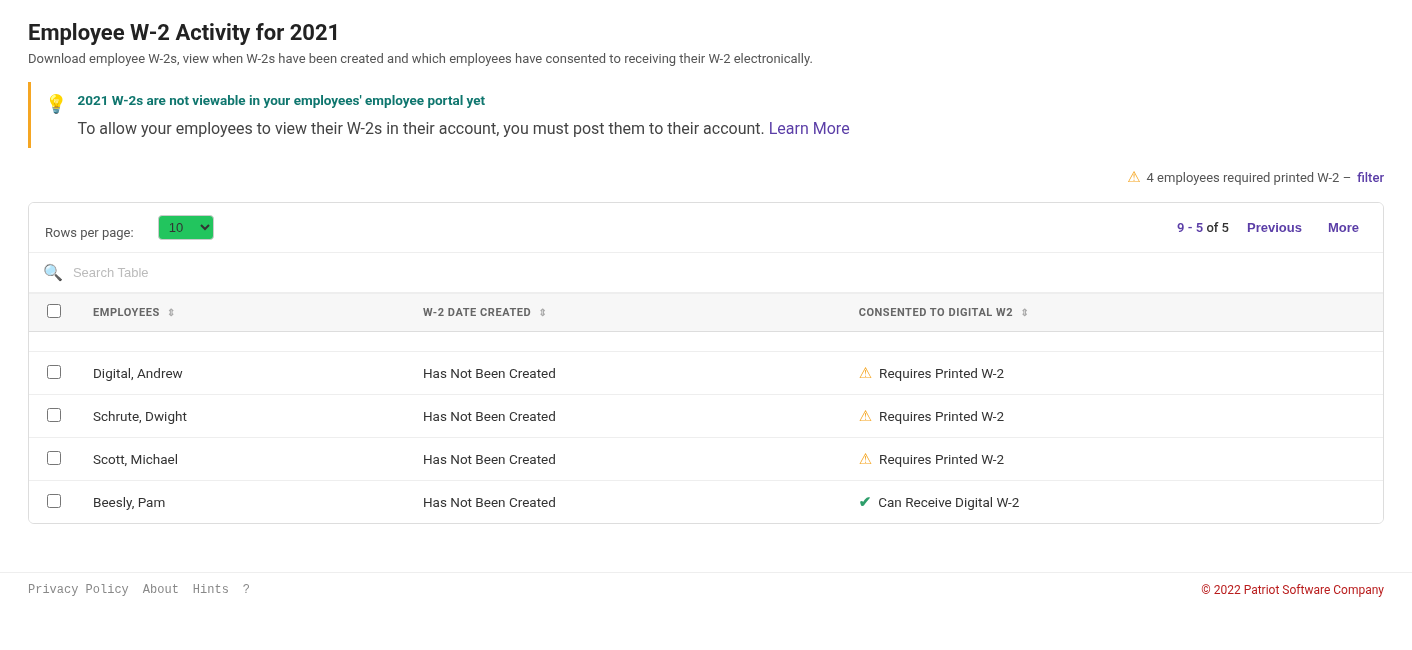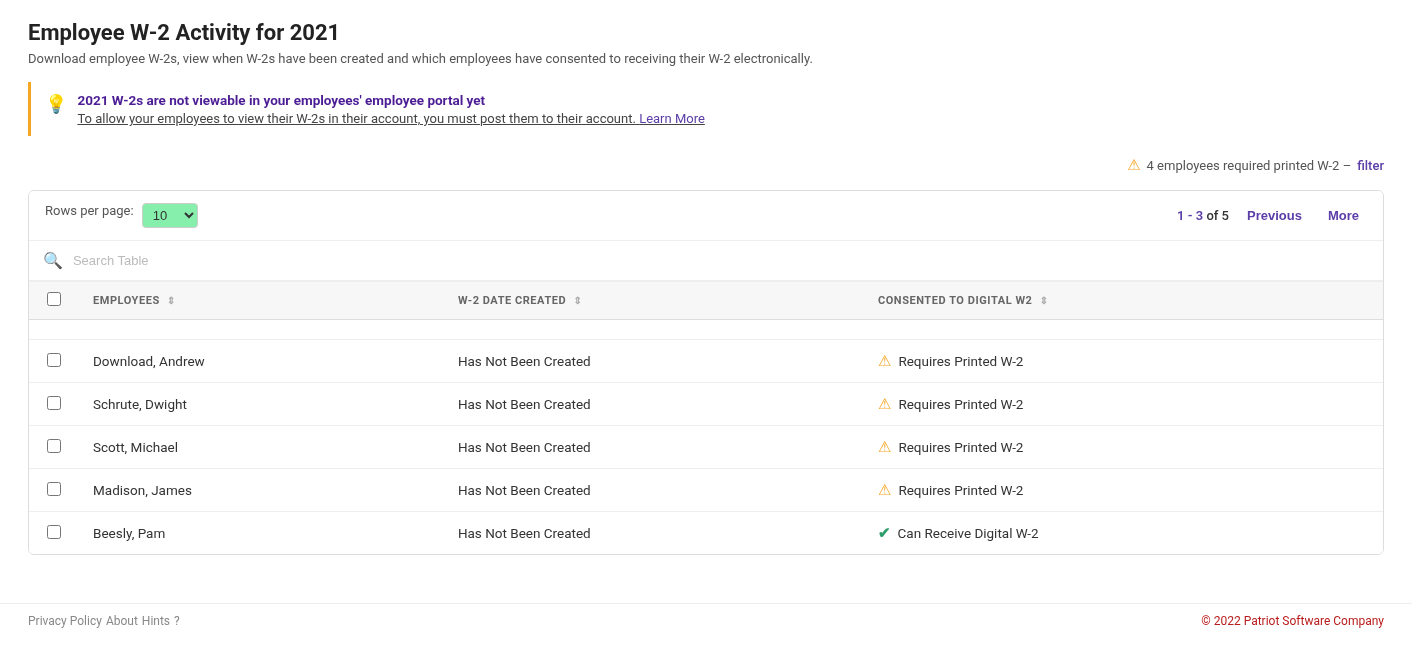--- a/index.html
+++ b/index.html
@@ -35,27 +35,26 @@
     }
     .notice-icon {
       color: #f5a623;
       font-size: 18px;
       margin-top: 1px;
       flex-shrink: 0;
     }
     .notice-title {
       font-weight: 700;
       font-size: 13.5px;
-      color: #4c1d95;
-      margin-bottom: 3px;
+      color: #0f766e;
+      margin-bottom: 11px;
     }
     .notice-body {
-      font-size: 13px;
+      font-size: 16px;
       color: #444;
-      text-decoration: underline;
     }
     .notice-link {
       color: #5b3ea7;
       text-decoration: none;
     }
 
     .filter-bar {
       display: flex;
       justify-content: flex-end;
       align-items: center;
@@ -83,31 +82,31 @@
     .table-controls {
       display: flex;
       justify-content: space-between;
       align-items: center;
       padding: 12px 16px;
       border-bottom: 1px solid #eee;
       background: #fff;
     }
     .rows-per-page {
       display: flex;
-      align-items: flex-start;
-      gap: 8px;
+      align-items: flex-end;
+      gap: 24px;
       font-size: 13px;
       color: #555;
     }
     .rows-per-page select {
       border: 1px solid #ccc;
       border-radius: 4px;
       padding: 3px 6px;
       font-size: 13px;
-      background: #86efac;
+      background: #22c55e;
       color: #333;
       cursor: pointer;
     }
     .pagination {
       display: flex;
       align-items: center;
       gap: 10px;
       font-size: 13px;
     }
     .pagination .page-info {
@@ -230,21 +229,22 @@
       justify-content: space-between;
       align-items: center;
       padding: 10px 28px;
       font-size: 12px;
       color: #888;
       border-top: 1px solid #eee;
       margin-top: 8px;
     }
     .footer-links {
       display: flex;
-      gap: 4px;
+      gap: 14px;
+      font-family: Liberation Mono, monospace;
     }
     .footer-links a {
       color: #888;
       text-decoration: none;
     }
     .footer-right { color: #b91c1c; }
 
     .header-checkbox input[type="checkbox"] {
       width: 14px;
       height: 14px;
@@ -286,21 +286,21 @@
         <span>Rows per page:</span>
         <select>
           <option>10</option>
           <option>25</option>
           <option>50</option>
           <option>100</option>
         </select>
       </div>
       <div class="pagination">
         <span class="page-info">
-          <span class="highlight">1 - 3</span>
+          <span class="highlight">9 - 5</span>
           <span> of 5</span>
         </span>
         <button class="prev-btn">Previous</button>
         <button class="next-btn">More</button>
       </div>
     </div>
 
     <div class="search-row">
       <span class="search-icon-wrap">🔍</span>
       <input class="search-input" type="text" placeholder="Search Table" style="">
@@ -329,21 +329,21 @@
       <tbody id="table-body">
 
       <tr class="empty-row">
             <td></td>
             <td></td>
             <td></td>
             <td></td>
           </tr>
           <tr>
             <td class="checkbox-cell"><input type="checkbox" style=""></td>
-            <td>Download, Andrew</td>
+            <td>Digital, Andrew</td>
             <td>Has Not Been Created</td>
             <td>
               <div class="status-requires">
                 <span class="warn-tri">⚠</span>
                 <span>Requires Printed W-2</span>
               </div>
             </td>
           </tr>
           <tr>
             <td class="checkbox-cell"><input type="checkbox" style=""></td>
@@ -362,31 +362,20 @@
             <td>Has Not Been Created</td>
             <td>
               <div class="status-requires">
                 <span class="warn-tri">⚠</span>
                 <span>Requires Printed W-2</span>
               </div>
             </td>
           </tr>
           <tr>
             <td class="checkbox-cell"><input type="checkbox" style=""></td>
-            <td>Madison, James</td>
-            <td>Has Not Been Created</td>
-            <td>
-              <div class="status-requires">
-                <span class="warn-tri">⚠</span>
-                <span>Requires Printed W-2</span>
-              </div>
-            </td>
-          </tr>
-          <tr>
-            <td class="checkbox-cell"><input type="checkbox" style=""></td>
             <td>Beesly, Pam</td>
             <td>Has Not Been Created</td>
             <td>
               <div class="status-can-receive">
                 <span class="check-icon">✔</span>
                 <span>Can Receive Digital W-2</span>
               </div>
             </td>
           </tr>
         </tbody>

